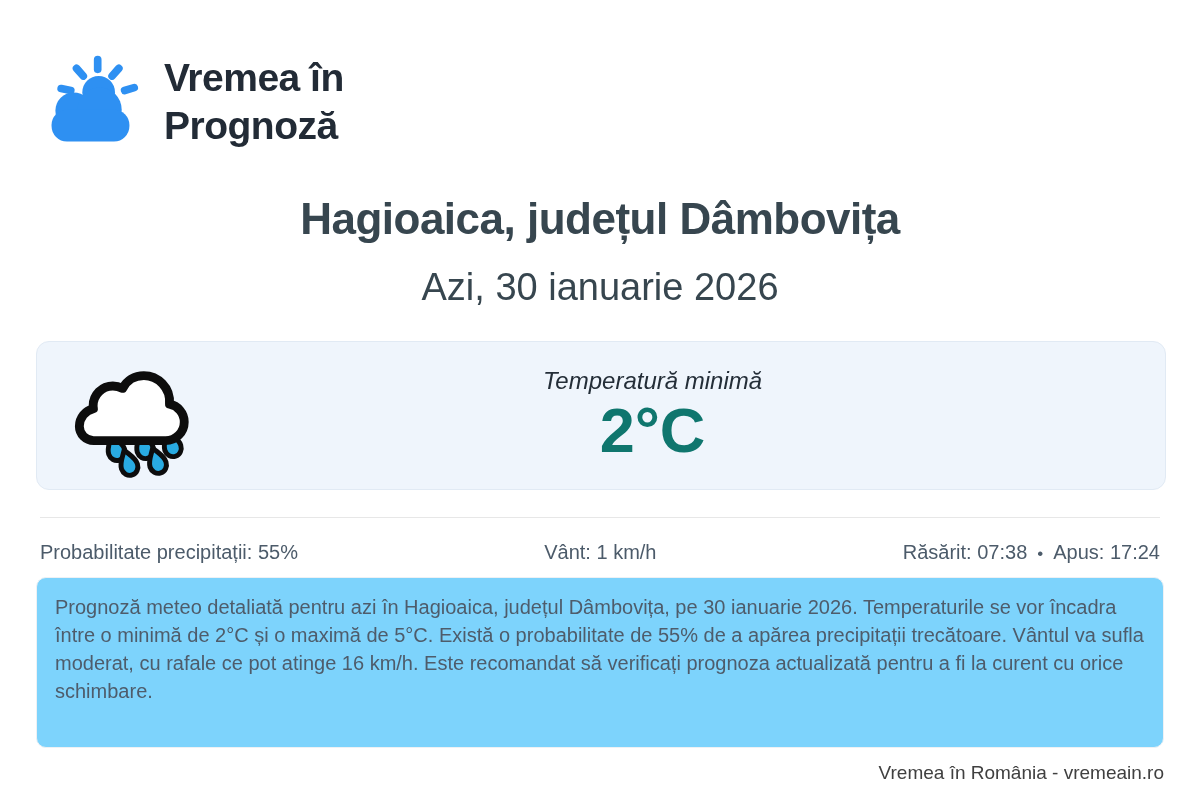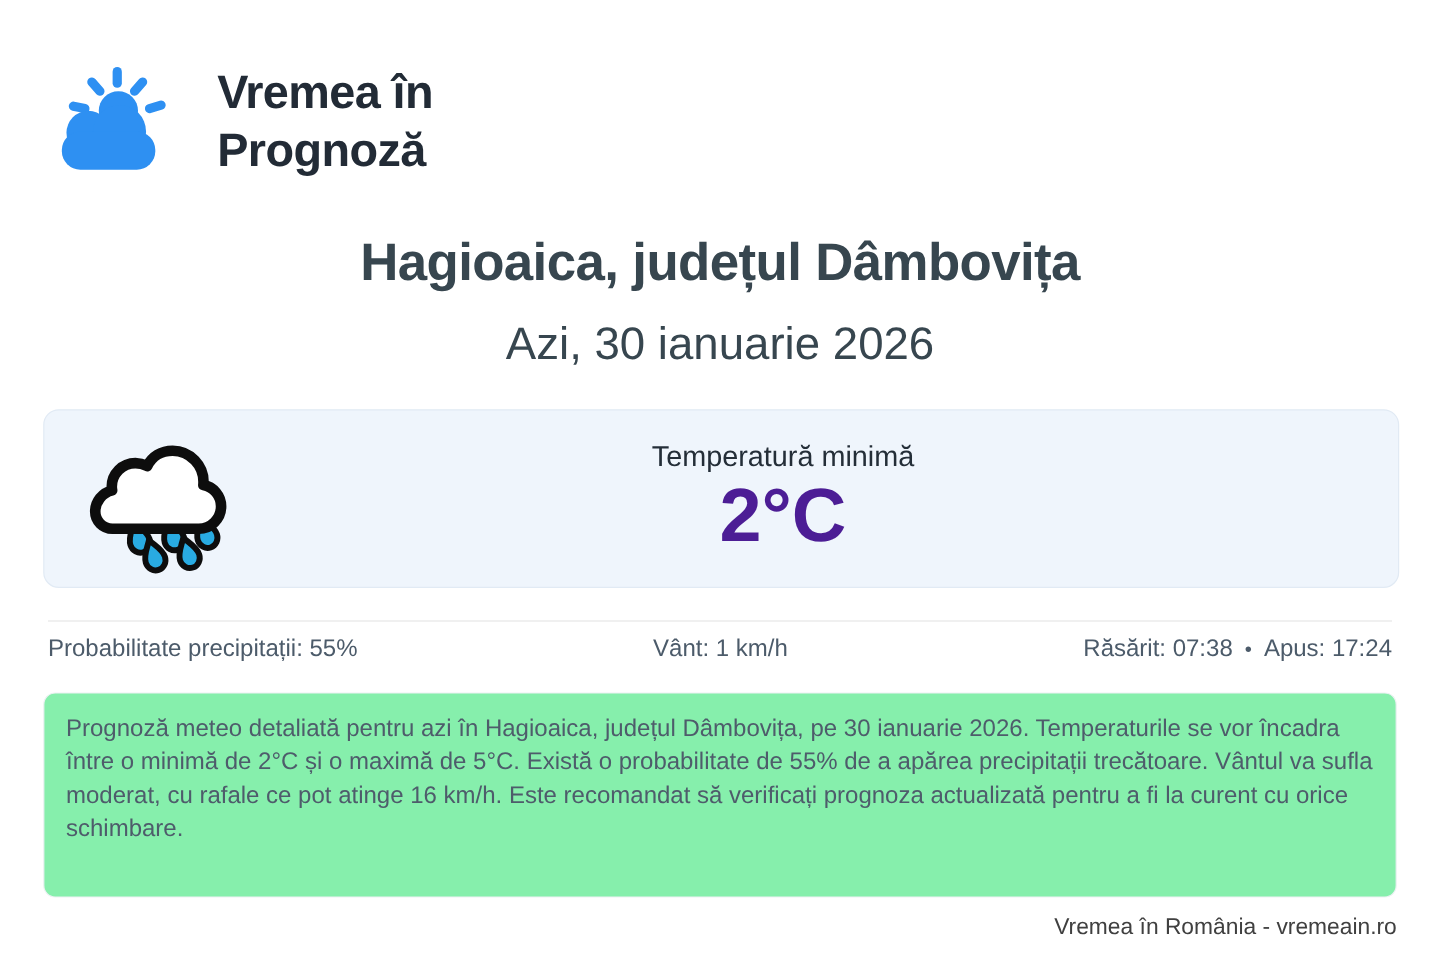--- a/index.html
+++ b/index.html
@@ -7,21 +7,21 @@
     width: 1200px; height: 800px;
     background: #ffffff;
     font-family: "Liberation Sans", "DejaVu Sans", sans-serif;
     overflow: hidden;
     position: relative;
   }
 
   
   .logo {
     position: absolute; top: 52px; left: 40px;
-    display: flex; align-items: center; gap: 41px;
+    display: flex; align-items: center; gap: 24px;
   }
   .logo-icon { width: 100px; height: 100px; display: block; }
   .logo-text {
     font-size: 39px; font-weight: 700; color: #222b36;
     line-height: 1.24; letter-spacing: -0.5px;
   }
 
   
   .page-title {
     position: absolute; top: 194px; left: 0; width: 100%;
@@ -47,40 +47,40 @@
     border-radius: 13px;
     display: flex; align-items: center;
     padding-left: 33px;
   }
   .weather-icon { width: 130px; height: 130px; flex: 0 0 auto; }
   .temp-block {
     flex: 1; text-align: center;
     margin-right: 60px;
   }
   .temp-label {
-    font-size: 24px; color: #242e38; margin-bottom: 2px;
+    font-size: 24px; color: #242e38; margin-bottom: 2px; font-style: italic;
   }
   .temp-value {
-    font-size: 63px; font-weight: 700; color: #4c1d95; line-height: 1.05;
+    font-size: 63px; font-weight: 700; color: #0f766e; line-height: 1.05;
   }
 
   
   .stats {
     position: absolute; top: 517px; left: 40px; right: 40px;
     border-top: 1px solid #e7e7e7;
-    padding-top: 12px;
+    padding-top: 23px;
     display: flex; justify-content: space-between; align-items: baseline;
     font-size: 20px; color: #4c5b6a;
   }
   .stat-sep { color: #4c5b6a; margin: 0 10px; font-size: 17px; }
 
   
   .forecast-panel {
     position: absolute; top: 577px; left: 36px; right: 36px; height: 171px;
-    background: #86efac;
+    background: #7dd3fc;
     border: 1px solid #eef1f4;
     border-radius: 10px;
     padding: 15px 18px;
   }
   .forecast-text {
     font-size: 20px; line-height: 28px; color: #4e5c6b;
   }
 
   
   .footer-credit {

